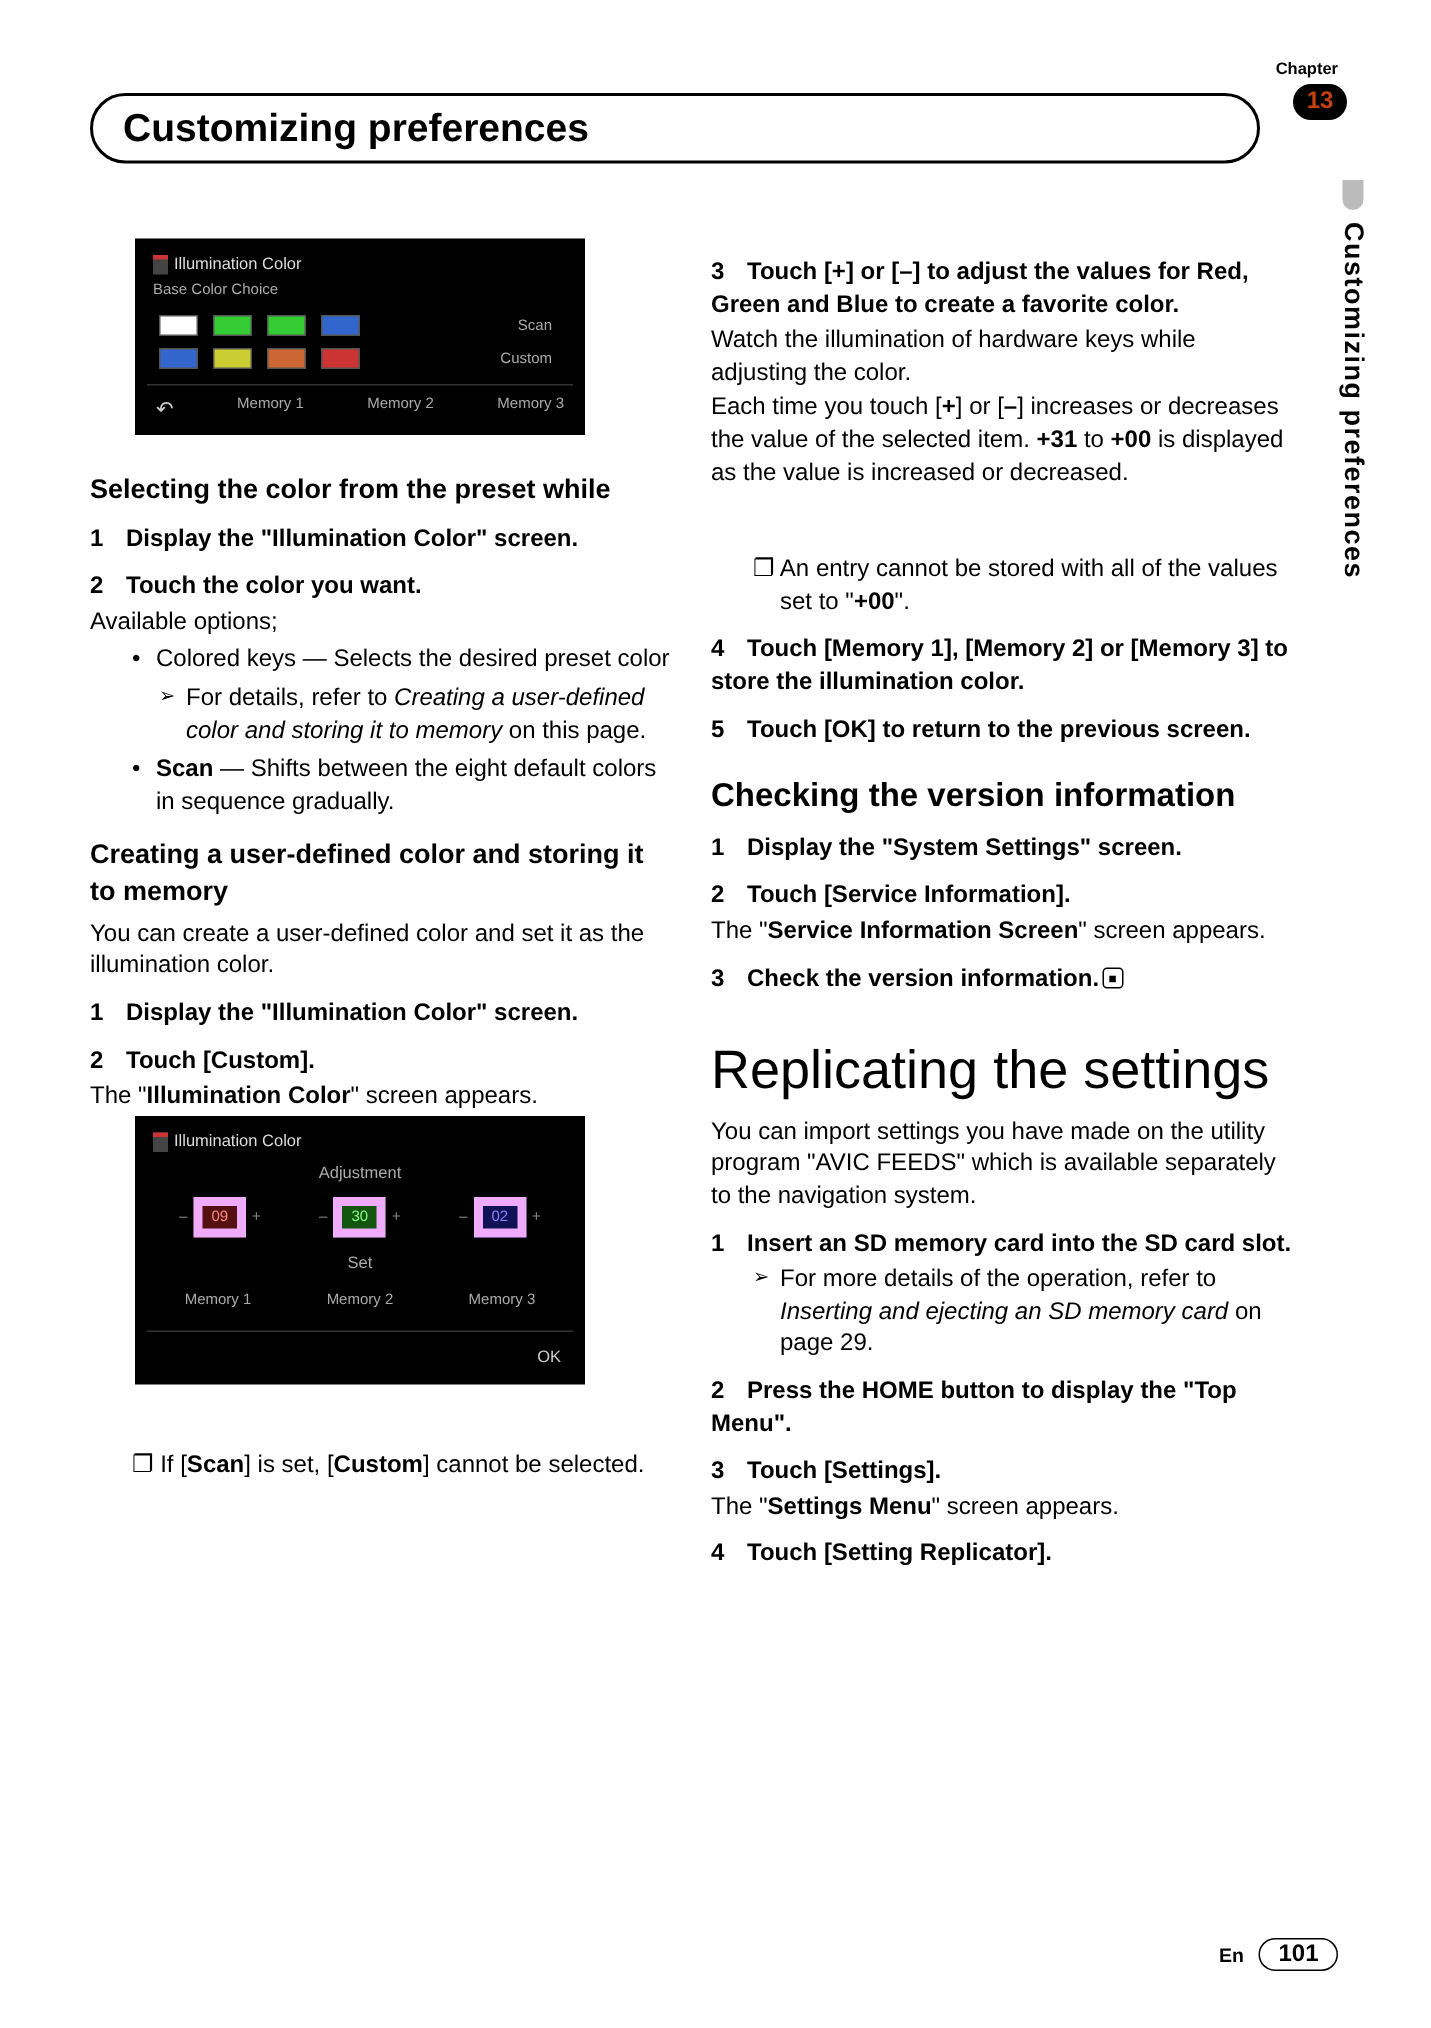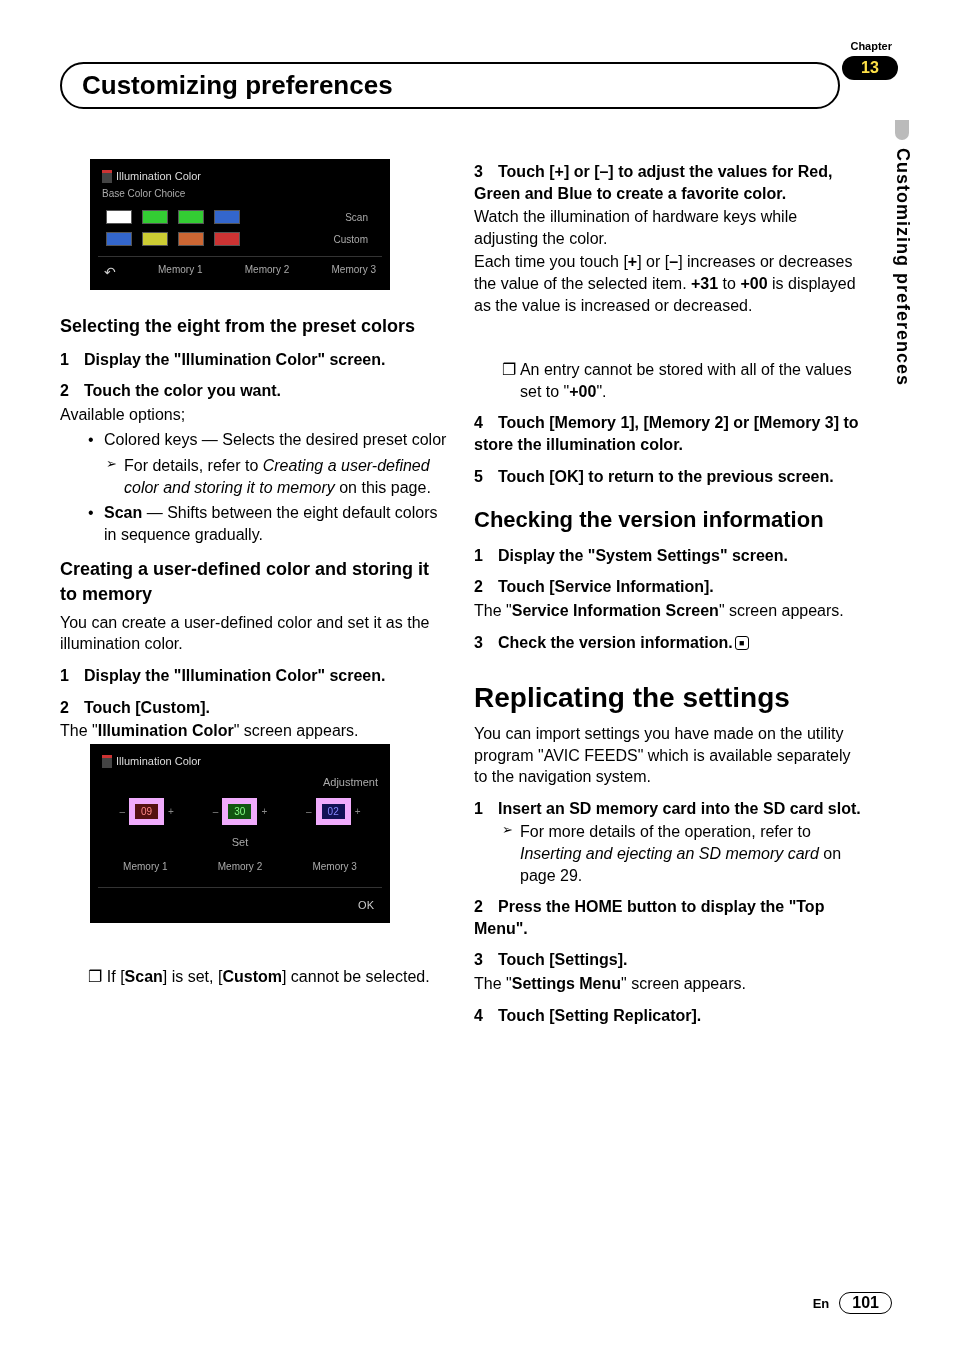--- a/index.html
+++ b/index.html
@@ -17,22 +17,22 @@
       top: 40px;
       right: 62px;
       font-size: 11px;
       font-weight: bold;
     }
     .chapter-badge {
       position: absolute;
       top: 56px;
       right: 56px;
       background: #000;
-      color: #fde047;
-      width: 56px;
+      color: #c2410c;
+      width: 36px;
       height: 24px;
       border-radius: 12px;
       display: flex;
       align-items: center;
       justify-content: center;
       font-size: 16px;
       font-weight: bold;
     }
     .title-wrap {
       border: 2px solid #000;
@@ -86,31 +86,31 @@
       font-size: 11px;
       color: #ccc;
       margin-bottom: 24px;
     }
     .screenshot .label { font-size: 11px; color: #ddd; padding: 2px 4px; display: flex; align-items: center; gap: 4px;}
     .screenshot .sublabel { font-size: 10px; color: #aaa; padding: 1px 4px 6px 4px;}
     .color-row { display: flex; gap: 10px; padding: 4px 8px; align-items: center;}
     .swatch { width: 26px; height: 14px; border: 1px solid #555; }
     .mem-row { display: flex; justify-content: space-between; padding: 6px 6px 0 6px; border-top: 1px solid #333; margin-top: 6px; font-size: 10px; color: #aaa;}
     .back-arrow { color: #ccc; font-size: 14px; }
-    .sh2 .adjustment { text-align: right; font-size: 11px; color: #aaa; padding: 4px;}
+    .sh2 .adjustment { text-align: center; font-size: 11px; color: #aaa; padding: 4px;}
     .sh2 .adj-row { display: flex; justify-content: space-around; padding: 4px 2px;}
     .adj-cell { display: flex; align-items: center; gap: 4px; font-size: 10px;}
     .adj-cell .minus, .adj-cell .plus { color: #888; }
     .adj-val { padding: 1px 6px; font-size: 10px; border: 6px solid #f0abfc;}
     .sh2 .set { text-align: center; font-size: 11px; color: #aaa; padding: 6px;}
     .sh2 .mem-row2 { display: flex; justify-content: space-around; font-size: 10px; color:#aaa; padding: 4px 0;}
     .sh2 .ok { text-align: right; font-size: 11px; color:#ccc; padding: 10px 8px 2px 8px; border-top:1px solid #333; margin-top:10px;}
     h2 { font-size: 18px; font-weight: 900; margin-bottom: 6px; margin-top: 12px;}
     h3 { font-size: 22px; font-weight: 900; margin: 18px 0 8px 0;}
-    h4 { font-size: 28px; font-weight: 700; margin: 26px 0 6px 0;}
+    h4 { font-size: 36px; font-weight: 400; margin: 26px 0 6px 0;}
     .step { font-weight: 900; font-size: 16px; margin-top: 10px;}
     .step .num { display: inline-block; width: 24px;}
     p { margin: 2px 0;}
     ul { list-style: none; margin: 4px 0 4px 28px;}
     ul li { position: relative; padding-left: 16px; margin: 2px 0;}
     ul li::before { content: "•"; position: absolute; left: 0; }
     .sub-arrow { margin-left: 46px; position:relative; padding-left:18px;}
     .sub-arrow::before { content: "\27A2"; position:absolute; left:0; font-size:13px;}
     .note { margin-left: 28px; text-indent: -18px; padding-left: 18px; margin-top: 43px;}
     .note::before { content: "❐ "; }
@@ -177,21 +177,21 @@
         <span class="custom-lbl">Custom</span>
       </div>
       <div class="mem-row">
         <span class="back-arrow">↶</span>
         <span>Memory 1</span>
         <span>Memory 2</span>
         <span>Memory 3</span>
       </div>
     </div>
 
-    <h2>Selecting the eight from the preset colors</h2>
+    <h2>Selecting the color from the preset while</h2>
     <p class="step"><span class="num">1</span><span>Display the "Illumination Color" screen.</span></p>
     <p class="step"><span class="num">2</span><span>Touch the color you want.</span></p>
     <p>Available options;</p>
     <ul>
       <li><span>Colored keys — Selects the desired preset color</span></li>
     </ul>
     <p class="sub-arrow"><span>For details, refer to </span><span class="italic">Creating a user-defined color and storing it to memory</span><span> on this page.</span></p>
     <ul>
       <li><span class="bold">Scan</span><span> — Shifts between the eight default colors in sequence gradually.</span></li>
     </ul>
@@ -231,21 +231,21 @@
         <span>Memory 2</span>
         <span>Memory 3</span>
       </div>
       <div class="ok">OK</div>
     </div>
 
     <p class="note"><span>If [</span><span class="bold">Scan</span><span>] is set, [</span><span class="bold">Custom</span><span>] cannot be selected.</span></p>
   </div>
 
   <div class="col">
-    <p class="step" style="margin-top:2px"><span class="num">3</span><span>Touch [+] or [–] to adjust the values for Red, Green and Blue to create a favorite color.</span></p>
+    <p class="step" style="margin-top:12px"><span class="num">3</span><span>Touch [+] or [–] to adjust the values for Red, Green and Blue to create a favorite color.</span></p>
     <p>Watch the illumination of hardware keys while adjusting the color.</p>
     <p><span>Each time you touch [</span><span class="bold">+</span><span>] or [</span><span class="bold">–</span><span>] increases or decreases the value of the selected item. </span><span class="bold">+31</span><span> to </span><span class="bold">+00</span><span> is displayed as the value is increased or decreased.</span></p>
     <p class="note"><span>An entry cannot be stored with all of the values set to "</span><span class="bold">+00</span><span>".</span></p>
 
     <p class="step"><span class="num">4</span><span>Touch [Memory 1], [Memory 2] or [Memory 3] to store the illumination color.</span></p>
     <p class="step"><span class="num">5</span><span>Touch [OK] to return to the previous screen.</span></p>
 
     <h3>Checking the version information</h3>
     <p class="step"><span class="num">1</span><span>Display the "System Settings" screen.</span></p>
     <p class="step"><span class="num">2</span><span>Touch [Service Information].</span></p>

